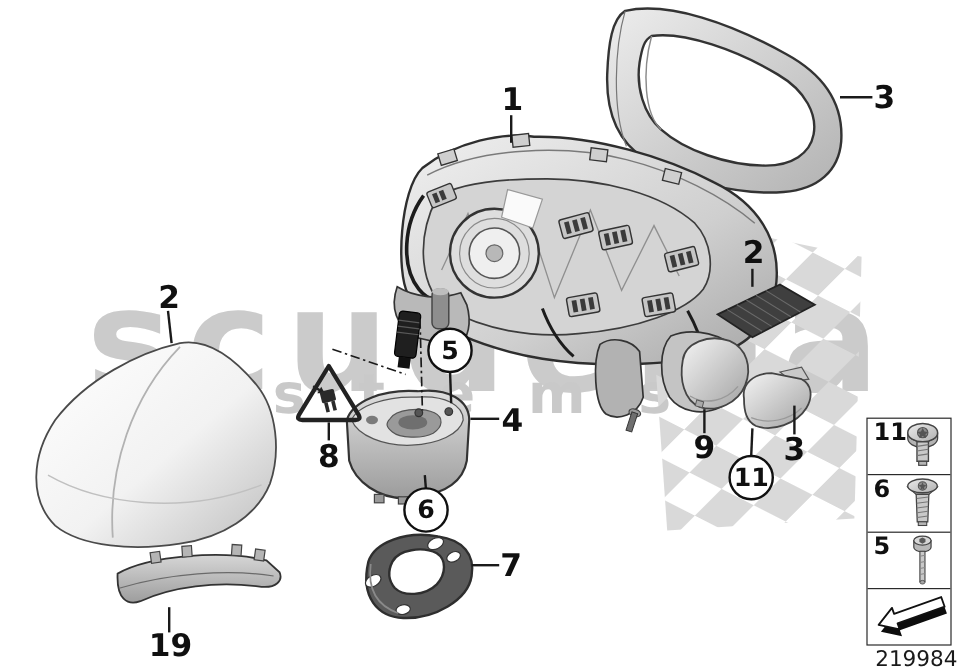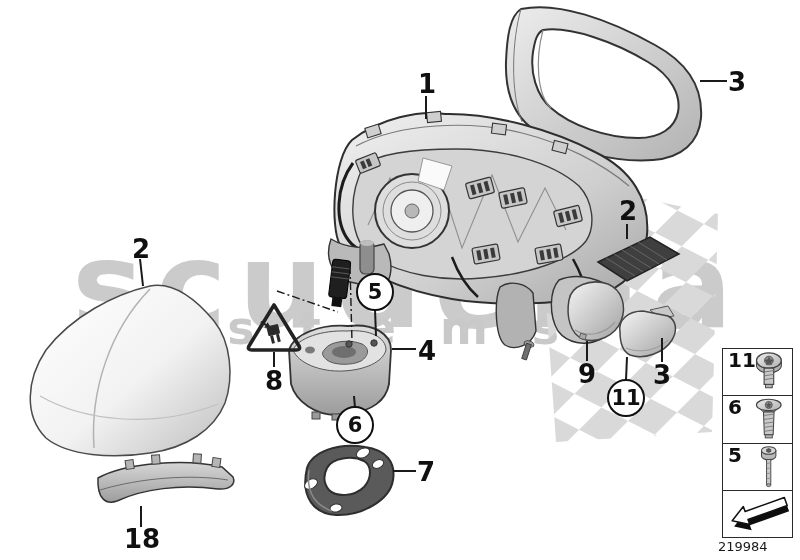--- a/index.html
+++ b/index.html
@@ -18,22 +18,22 @@
            color:#101010;z-index:30;line-height:1;}
   .callout.circled{width:34px;height:34px;border:2.5px solid #101010;border-radius:50%;
            background:#fff;display:flex;align-items:center;justify-content:center;font-size:21px;}
   
   .legend{position:absolute;left:722px;top:348px;width:71px;height:190px;
           border:1.7px solid #2a2a2a;background:#fff;z-index:40;display:flex;flex-direction:column;box-sizing:border-box;}
   .legend-cell{flex:1;border-bottom:1.7px solid #2a2a2a;position:relative;}
   .legend-cell:last-child{border-bottom:none;}
   .legend-num{position:absolute;left:5px;top:1px;font-weight:bold;font-size:20px;color:#101010;line-height:1;}
   .legend-ico{position:absolute;right:1px;top:1px;}
-  .part-number{position:absolute;left:718px;top:539px;width:80px;text-align:left;
-               font-size:13px;color:#1a1a1a;z-index:40;}
+  .part-number{position:absolute;left:718px;top:539px;width:80px;text-align:right;
+               font-size:18px;color:#1a1a1a;z-index:40;}
 </style>
 </head>
 <body>
 
 <div class="stage">
 
   <div class="wm-brand">scuderia</div>
   <div class="wm-word">systems</div>
 
   <svg class="wm-flag" width="800" height="560" viewBox="0 0 800 560">
@@ -287,21 +287,21 @@
   <div class="callout" style="left:737px;top:82px">3</div>
   <div class="callout" style="left:427px;top:351px">4</div>
   <div class="callout circled" style="left:375px;top:292px">5</div>
   <div class="callout circled" style="left:355px;top:425px">6</div>
   <div class="callout" style="left:426px;top:472px">7</div>
   <div class="callout" style="left:274px;top:381px">8</div>
   <div class="callout" style="left:587px;top:374px">9</div>
   <div class="callout" style="left:662px;top:375px">3</div>
   <div class="callout circled" style="left:626px;top:398px">11</div>
   <div class="callout" style="left:628px;top:211px">2</div>
-  <div class="callout" style="left:142px;top:539px">18</div>
+  <div class="callout" style="left:142px;top:539px">19</div>
 
   <div class="legend">
     <div class="legend-cell">
       <span class="legend-num">11</span>
       <svg class="legend-ico" width="48" height="44" viewBox="0 0 48 46">
         <path d="M13,11 A13,8 0 0 0 39,11 L39,16 A13,8 0 0 1 13,16 Z" fill="#b3b3b3" stroke="#444" stroke-width="1.1"></path>
         <ellipse cx="26" cy="11" rx="13" ry="8" fill="url(#gs)" stroke="#444" stroke-width="1.3"></ellipse>
         <circle cx="26" cy="11" r="4.5" fill="#8d8d8d" stroke="#555"></circle>
         <path d="M26,7 L27.5,10 L31,10.5 L28.5,12.5 L29,16 L26,14 L23,16 L23.5,12.5 L21,10.5 L24.5,10 Z" fill="#555"></path>
         <rect x="21" y="19" width="10" height="17" fill="#c9c9c9" stroke="#444" stroke-width="1.2"></rect>

